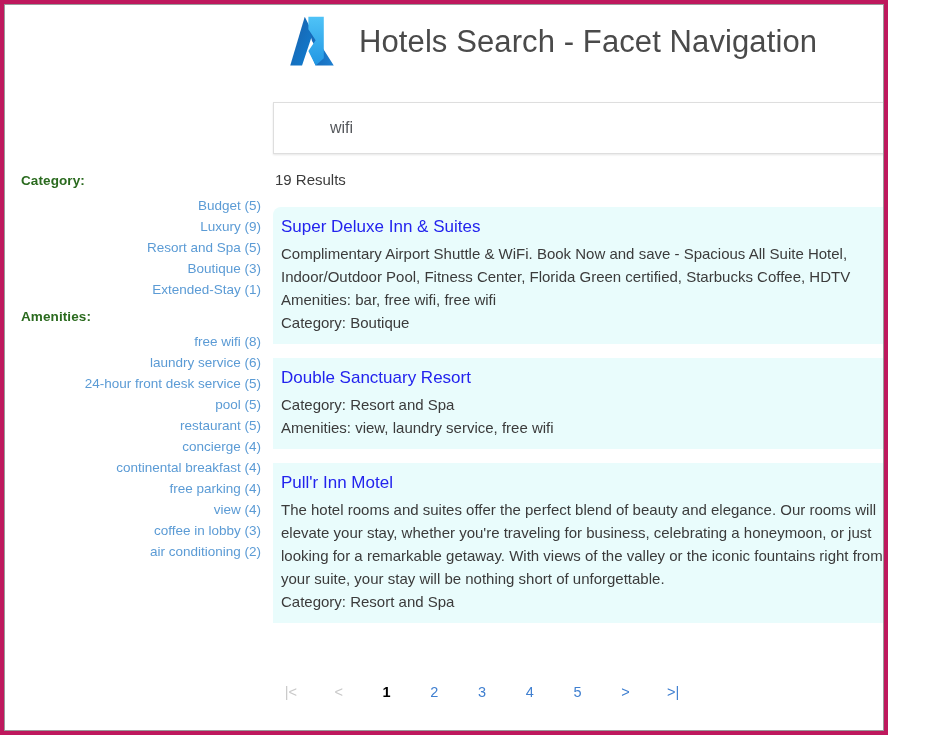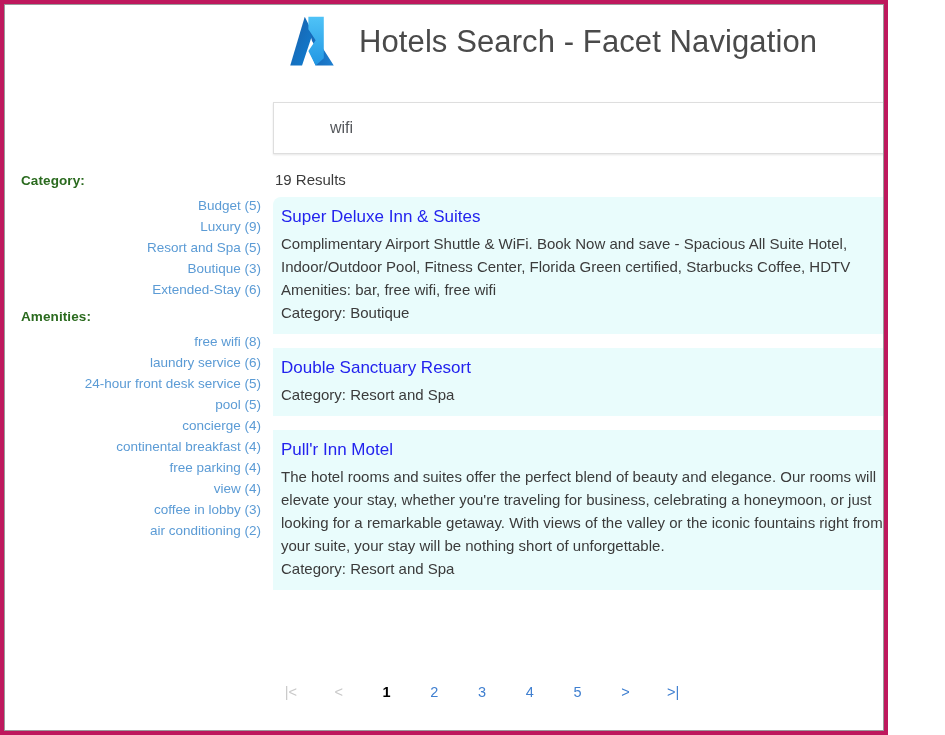--- a/index.html
+++ b/index.html
@@ -127,21 +127,21 @@
     color: #5b9bd5;
     text-decoration: none;
     cursor: pointer;
     white-space: nowrap;
   }
 
   
   .results-panel {
     position: absolute;
     left: 268px;
-    top: 192px;
+    top: 202px;
     width: 651px;
     height: 445px;
     overflow: hidden;
     border-radius: 8px;
   }
   .results-scroll {
     position: absolute;
     left: 0; top: 0;
     width: 651px;
     height: 100%;
@@ -286,31 +286,32 @@
 
       <div class="facets">
 
         <div class="facet-group">
           <div class="facet-heading">Category:</div>
           <ul class="facet-list">
             <li class="facet-item"><a class="facet-link">Budget (5)</a></li>
             <li class="facet-item"><a class="facet-link">Luxury (9)</a></li>
             <li class="facet-item"><a class="facet-link">Resort and Spa (5)</a></li>
             <li class="facet-item"><a class="facet-link">Boutique (3)</a></li>
-            <li class="facet-item"><a class="facet-link">Extended-Stay (6)</a></li>
+            <li class="facet-item"><a class="facet-link">Extended-Stay (1)</a></li>
           </ul>
         </div>
 
         <div class="facet-group">
           <div class="facet-heading">Amenities:</div>
           <ul class="facet-list">
             <li class="facet-item"><a class="facet-link">free wifi (8)</a></li>
             <li class="facet-item"><a class="facet-link">laundry service (6)</a></li>
             <li class="facet-item"><a class="facet-link">24-hour front desk service (5)</a></li>
             <li class="facet-item"><a class="facet-link">pool (5)</a></li>
+            <li class="facet-item"><a class="facet-link">restaurant (5)</a></li>
             <li class="facet-item"><a class="facet-link">concierge (4)</a></li>
             <li class="facet-item"><a class="facet-link">continental breakfast (4)</a></li>
             <li class="facet-item"><a class="facet-link">free parking (4)</a></li>
             <li class="facet-item"><a class="facet-link">view (4)</a></li>
             <li class="facet-item"><a class="facet-link">coffee in lobby (3)</a></li>
             <li class="facet-item"><a class="facet-link">air conditioning (2)</a></li>
           </ul>
         </div>
 
       </div>
@@ -321,20 +322,21 @@
           <div class="result-card">
             <a class="result-title">Super Deluxe Inn &amp; Suites</a>
             <p class="result-desc">Complimentary Airport Shuttle &amp; WiFi.  Book Now and save - Spacious All Suite Hotel, Indoor/Outdoor Pool, Fitness Center, Florida Green certified, Starbucks Coffee, HDTV</p>
             <p class="result-meta">Amenities: bar, free wifi, free wifi</p>
             <p class="result-meta">Category: Boutique</p>
           </div>
 
           <div class="result-card">
             <a class="result-title">Double Sanctuary Resort</a>
             <p class="result-meta">Category: Resort and Spa</p>
+            <p class="result-meta">Amenities: view, laundry service, free wifi</p>
           </div>
 
           <div class="result-card">
             <a class="result-title">Pull'r Inn Motel</a>
             <p class="result-desc">The hotel rooms and suites offer the perfect blend of beauty and elegance. Our rooms will elevate your stay, whether you're traveling for business, celebrating a honeymoon, or just looking for a remarkable getaway. With views of the valley or the iconic fountains right from your suite, your stay will be nothing short of unforgettable.</p>
             <p class="result-meta">Category: Resort and Spa</p>
 
           </div>
 
         </div>

